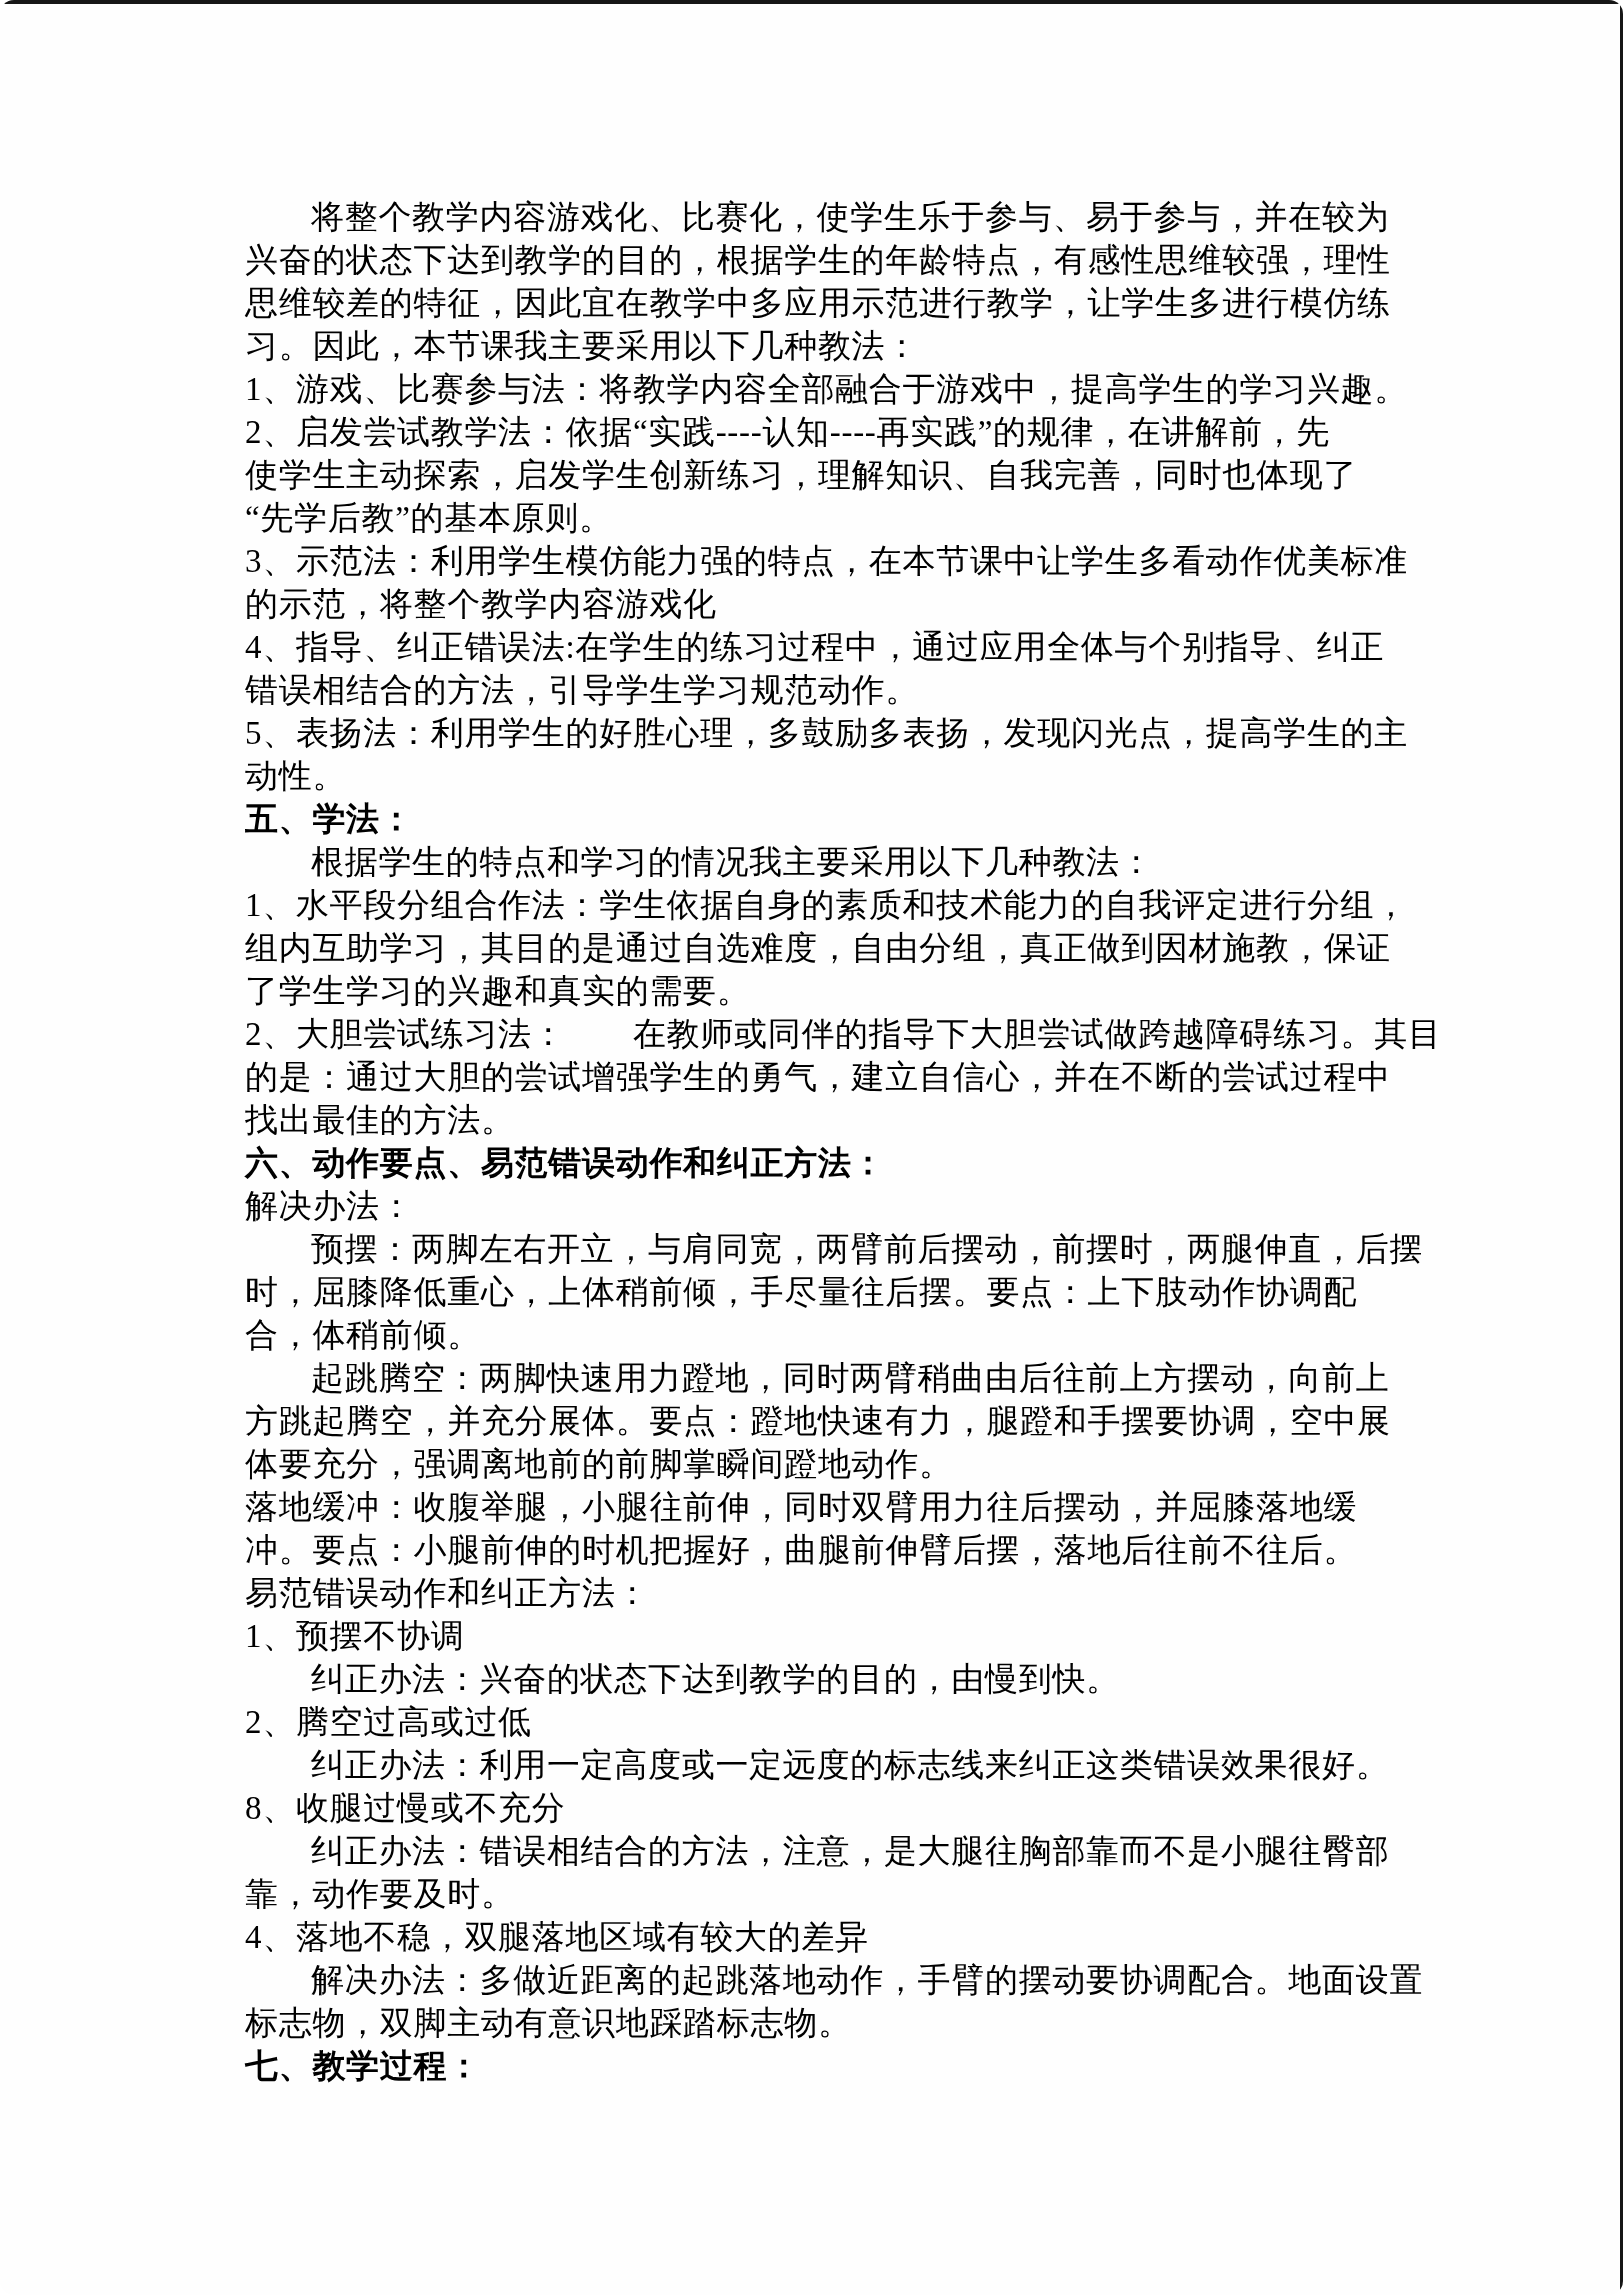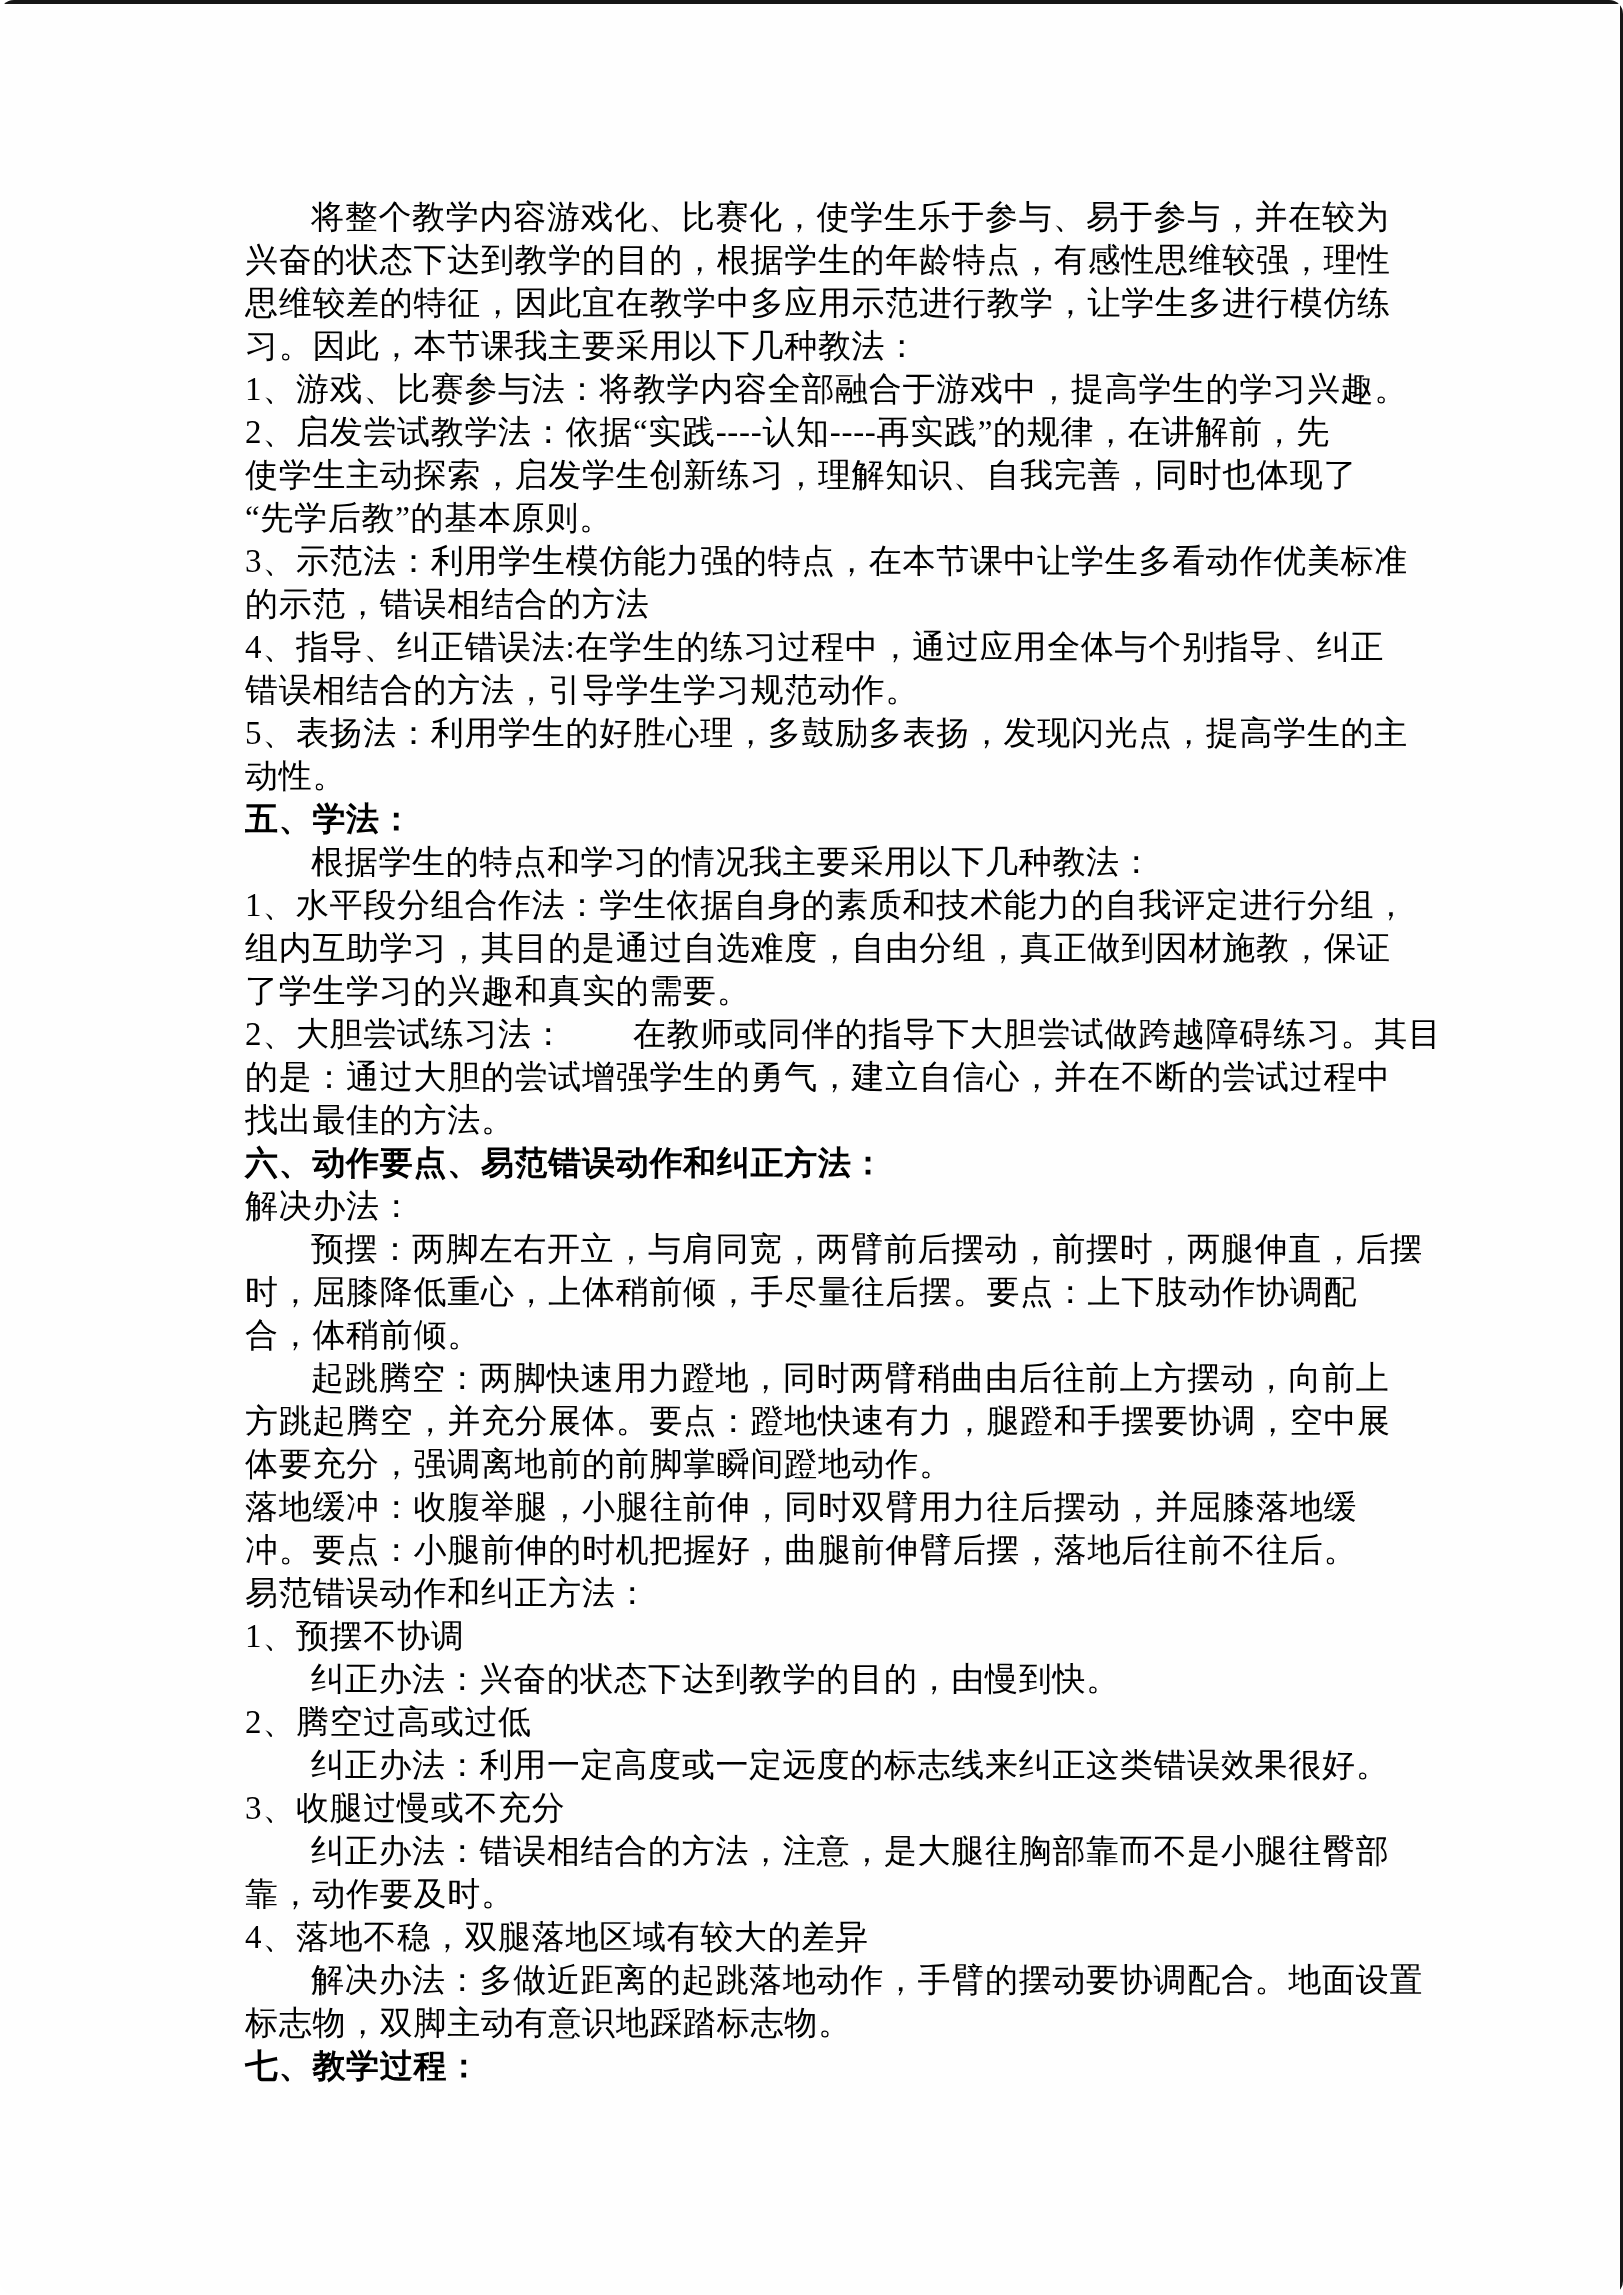--- a/index.html
+++ b/index.html
@@ -50,21 +50,21 @@
   <div class="content">
       <div class="line indent">将整个教学内容游戏化、比赛化，使学生乐于参与、易于参与，并在较为</div>
       <div class="line">兴奋的状态下达到教学的目的，根据学生的年龄特点，有感性思维较强，理性</div>
       <div class="line">思维较差的特征，因此宜在教学中多应用示范进行教学，让学生多进行模仿练</div>
       <div class="line">习。因此，本节课我主要采用以下几种教法：</div>
       <div class="line">1、游戏、比赛参与法：将教学内容全部融合于游戏中，提高学生的学习兴趣。</div>
       <div class="line">2、启发尝试教学法：依据“实践----认知----再实践”的规律，在讲解前，先</div>
       <div class="line">使学生主动探索，启发学生创新练习，理解知识、自我完善，同时也体现了</div>
       <div class="line">“先学后教”的基本原则。</div>
       <div class="line">3、示范法：利用学生模仿能力强的特点，在本节课中让学生多看动作优美标准</div>
-      <div class="line">的示范，错误相结合的方法</div>
+      <div class="line">的示范，将整个教学内容游戏化</div>
       <div class="line">4、指导、纠正错误法:在学生的练习过程中，通过应用全体与个别指导、纠正</div>
       <div class="line">错误相结合的方法，引导学生学习规范动作。</div>
       <div class="line">5、表扬法：利用学生的好胜心理，多鼓励多表扬，发现闪光点，提高学生的主</div>
       <div class="line">动性。</div>
       <div class="line bold">五、学法：</div>
       <div class="line indent">根据学生的特点和学习的情况我主要采用以下几种教法：</div>
       <div class="line">1、水平段分组合作法：学生依据自身的素质和技术能力的自我评定进行分组，</div>
       <div class="line">组内互助学习，其目的是通过自选难度，自由分组，真正做到因材施教，保证</div>
       <div class="line">了学生学习的兴趣和真实的需要。</div>
       <div class="line">2、大胆尝试练习法：　　在教师或同伴的指导下大胆尝试做跨越障碍练习。其目</div>
@@ -78,21 +78,21 @@
       <div class="line indent">起跳腾空：两脚快速用力蹬地，同时两臂稍曲由后往前上方摆动，向前上</div>
       <div class="line">方跳起腾空，并充分展体。要点：蹬地快速有力，腿蹬和手摆要协调，空中展</div>
       <div class="line">体要充分，强调离地前的前脚掌瞬间蹬地动作。</div>
       <div class="line">落地缓冲：收腹举腿，小腿往前伸，同时双臂用力往后摆动，并屈膝落地缓</div>
       <div class="line">冲。要点：小腿前伸的时机把握好，曲腿前伸臂后摆，落地后往前不往后。</div>
       <div class="line">易范错误动作和纠正方法：</div>
       <div class="line">1、预摆不协调</div>
       <div class="line indent">纠正办法：兴奋的状态下达到教学的目的，由慢到快。</div>
       <div class="line">2、腾空过高或过低</div>
       <div class="line indent">纠正办法：利用一定高度或一定远度的标志线来纠正这类错误效果很好。</div>
-      <div class="line">3、收腿过慢或不充分</div>
+      <div class="line">8、收腿过慢或不充分</div>
       <div class="line indent">纠正办法：错误相结合的方法，注意，是大腿往胸部靠而不是小腿往臀部</div>
       <div class="line">靠，动作要及时。</div>
       <div class="line">4、落地不稳，双腿落地区域有较大的差异</div>
       <div class="line indent">解决办法：多做近距离的起跳落地动作，手臂的摆动要协调配合。地面设置</div>
       <div class="line">标志物，双脚主动有意识地踩踏标志物。</div>
       <div class="line bold">七、教学过程：</div>
     </div>
 </div>
 
 

